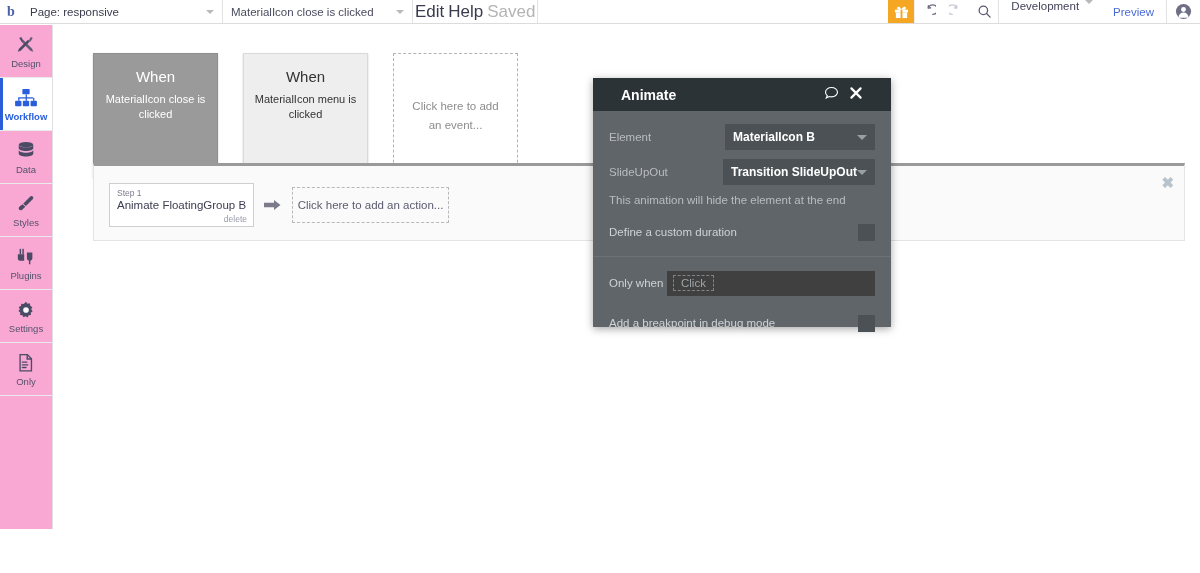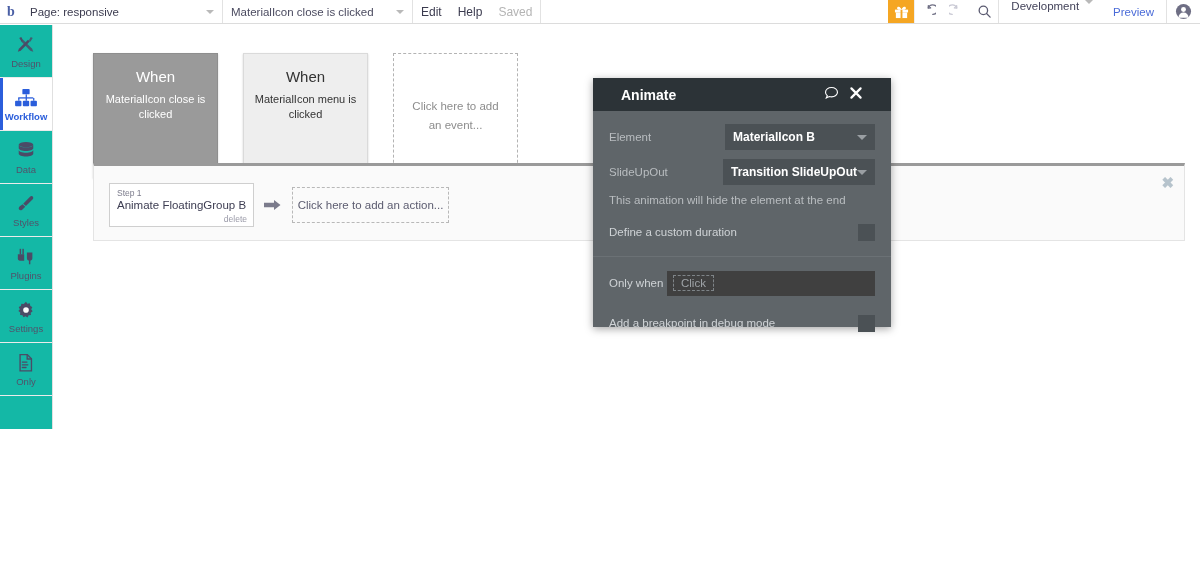--- a/index.html
+++ b/index.html
@@ -33,22 +33,22 @@
     font-size: 11.5px; color: #3b3b4f; white-space: nowrap;
     overflow: hidden; text-overflow: ellipsis; flex: 1;
   }
   .tb-select.event .lbl { color: #4b4b60; }
   .caret-gray {
     width: 0; height: 0; margin-left: 6px;
     border-left: 4px solid transparent; border-right: 4px solid transparent;
     border-top: 4px solid #b9b9b9;
   }
   .tb-link {
-    display: flex; align-items: center; padding: 0 8px; height: 100%;
-    font-size: 12px; color: #3b3b4f; border-left: 1px solid #e2e2e2;
+    display: flex; align-items: center; padding: 0 2px; height: 100%;
+    font-size: 17px; color: #3b3b4f; border-left: 1px solid #e2e2e2;
   }
   .tb-link.first { border-left: 1px solid #e2e2e2; }
   .tb-link.nodiv { border-left: none; }
   .tb-saved { color: #b4b4b4; }
   .tb-spacer { flex: 1; border-left: 1px solid #e2e2e2; }
   .tb-gift {
     width: 26px; background: #f5a623; display: flex;
     align-items: center; justify-content: center;
   }
   .tb-icon {
@@ -64,22 +64,22 @@
     display: flex; align-items: center; padding: 0 12px; height: 100%;
     font-size: 11.5px; color: #4a6bd8;
   }
   .tb-avatar {
     width: 34px; display: flex; align-items: center; justify-content: center;
     border-left: 1px solid #e2e2e2;
   }
 
   
   .sidebar {
-    position: absolute; left: 0; top: 25px; width: 53px; height: 404px;
-    background: #14b8a6; border-right: 1px solid #e0e0e0;
+    position: absolute; left: 0; top: 25px; width: 53px; height: 504px;
+    background: #f9a8d4; border-right: 1px solid #e0e0e0;
   }
   .sb-item {
     height: 53px; border-bottom: 1px solid #ebebeb;
     display: flex; flex-direction: column; align-items: center;
     justify-content: center; position: relative;
     color: #5b5b70;
   }
   .sb-item .sb-icon { height: 22px; display: flex; align-items: flex-end; }
   .sb-item .sb-lbl { font-size: 9.5px; margin-top: 3px; color: #52526a; }
   .sb-item.active { background: #ffffff; }

